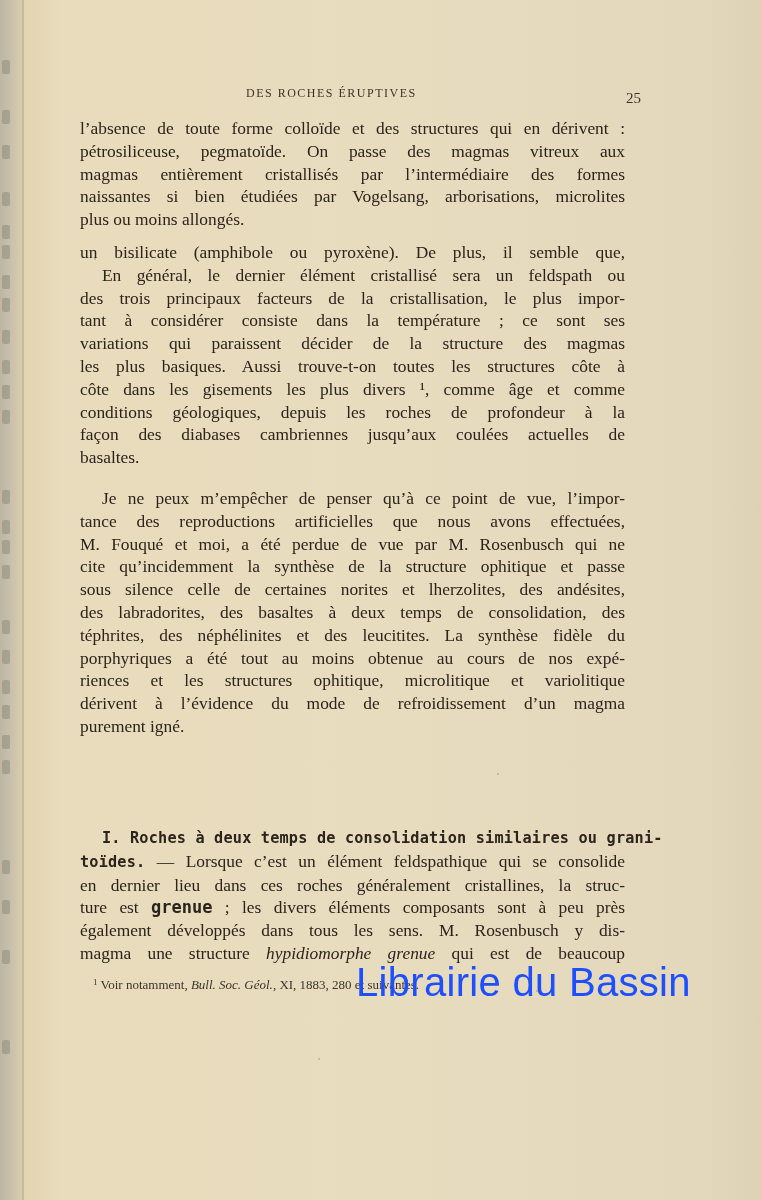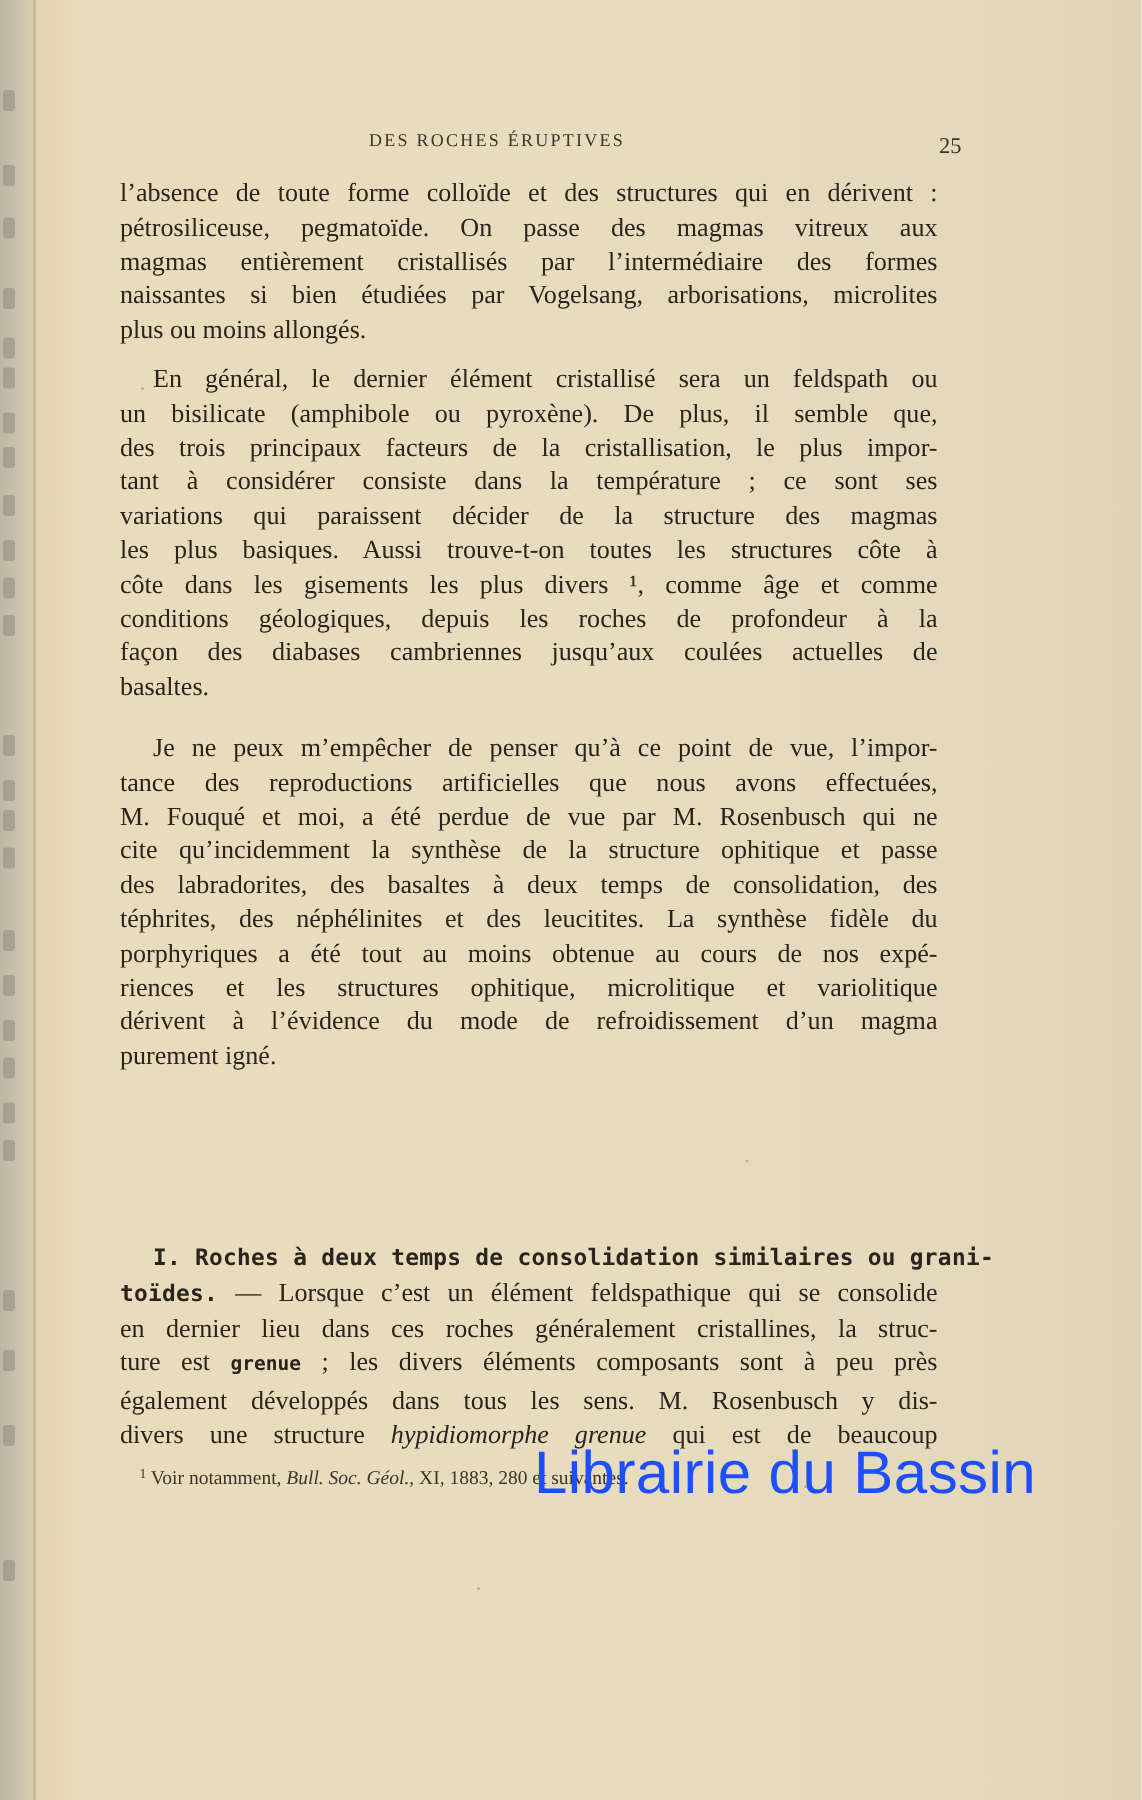--- a/index.html
+++ b/index.html
@@ -31,21 +31,21 @@
     }
     .text-block {
       position: absolute; left: 80px; width: 545px;
       font-size: 17.4px; line-height: 22.8px; text-align: justify;
       color: #2a241c;
     }
     .text-block .line { display: block; text-align: justify; text-align-last: justify; white-space: nowrap; }
     .text-block .line.last { text-align-last: left; }
     .indent { padding-left: 22px; }
     .section-head b { font-family: "DejaVu Sans Mono", "Liberation Mono", monospace; font-weight: bold; font-size: 15.2px; letter-spacing: 0.2px; margin-top: 32px; }
-    .bold-term { font-family: "DejaVu Sans Mono", "Liberation Mono", monospace; font-weight: bold; font-size: 13px; }
+    .bold-term { font-family: "DejaVu Sans Mono", "Liberation Mono", monospace; font-weight: bold; font-size: 17px; }
     .ital { font-style: italic; }
     .footnote {
       position: absolute; top: 977px; left: 93px;
       font-size: 13px; color: #3a342a; white-space: nowrap;
     }
     .footnote sup { font-size: 9px; vertical-align: 4px; }
     .watermark {
       position: absolute; top: 960px; left: 356px;
       font-family: "Liberation Sans", "DejaVu Sans", sans-serif;
       font-size: 40px; color: #1e4fff; letter-spacing: 0.3px;
@@ -91,52 +91,53 @@
 
 <div class="text-block" style="top:117px">
   <span class="line">l’absence de toute forme colloïde et des structures qui en dérivent :</span>
   <span class="line">pétrosiliceuse, pegmatoïde. On passe des magmas vitreux aux</span>
   <span class="line">magmas entièrement cristallisés par l’intermédiaire des formes</span>
   <span class="line">naissantes si bien étudiées par Vogelsang, arborisations, microlites</span>
   <span class="line last">plus ou moins allongés.</span>
 </div>
 
 <div class="text-block" style="top:241px">
+  <span class="line">un bisilicate (amphibole ou pyroxène). De plus, il semble que,</span>
   <span class="line indent">En général, le dernier élément cristallisé sera un feldspath ou</span>
-  <span class="line">un bisilicate (amphibole ou pyroxène). De plus, il semble que,</span>
   <span class="line">des trois principaux facteurs de la cristallisation, le plus impor-</span>
   <span class="line">tant à considérer consiste dans la température ; ce sont ses</span>
   <span class="line">variations qui paraissent décider de la structure des magmas</span>
   <span class="line">les plus basiques. Aussi trouve-t-on toutes les structures côte à</span>
   <span class="line">côte dans les gisements les plus divers ¹, comme âge et comme</span>
   <span class="line">conditions géologiques, depuis les roches de profondeur à la</span>
   <span class="line">façon des diabases cambriennes jusqu’aux coulées actuelles de</span>
   <span class="line last">basaltes.</span>
 </div>
 
 <div class="text-block" style="top:487px">
   <span class="line indent">Je ne peux m’empêcher de penser qu’à ce point de vue, l’impor-</span>
   <span class="line">tance des reproductions artificielles que nous avons effectuées,</span>
   <span class="line">M. Fouqué et moi, a été perdue de vue par M. Rosenbusch qui ne</span>
   <span class="line">cite qu’incidemment la synthèse de la structure ophitique et passe</span>
+  <span class="line">sous silence celle de certaines norites et lherzolites, des andésites,</span>
   <span class="line">des labradorites, des basaltes à deux temps de consolidation, des</span>
   <span class="line">téphrites, des néphélinites et des leucitites. La synthèse fidèle du</span>
   <span class="line">porphyriques a été tout au moins obtenue au cours de nos expé-</span>
   <span class="line">riences et les structures ophitique, microlitique et variolitique</span>
   <span class="line">dérivent à l’évidence du mode de refroidissement d’un magma</span>
   <span class="line last">purement igné.</span>
 </div>
 
 <div class="text-block section-head" style="top:826px">
   <span class="line indent"><b>I. Roches à deux temps de consolidation similaires ou grani-</b></span>
   <span class="line"><b>toïdes.</b><span> — Lorsque c’est un élément feldspathique qui se consolide</span></span>
   <span class="line">en dernier lieu dans ces roches généralement cristallines, la struc-</span>
   <span class="line"><span>ture est </span><span class="bold-term">grenue</span><span> ; les divers éléments composants sont à peu près</span></span>
   <span class="line">également développés dans tous les sens. M. Rosenbusch y dis-</span>
-  <span class="line"><span>divers une structure </span><span class="ital">hypidiomorphe grenue</span><span> qui est de beaucoup</span></span>
+  <span class="line"><span>magma une structure </span><span class="ital">hypidiomorphe grenue</span><span> qui est de beaucoup</span></span>
 </div>
 
 <div class="footnote">
   <sup>1</sup><span> Voir notamment, </span><span class="ital">Bull. Soc. Géol.</span><span>, XI, 1883, 280 et suivantes.</span>
 </div>
 
 <div class="watermark">Librairie du Bassin</div>
 
 <div class="speck" style="left:94px;top:258px"></div>
 <div class="speck" style="left:497px;top:773px"></div>

